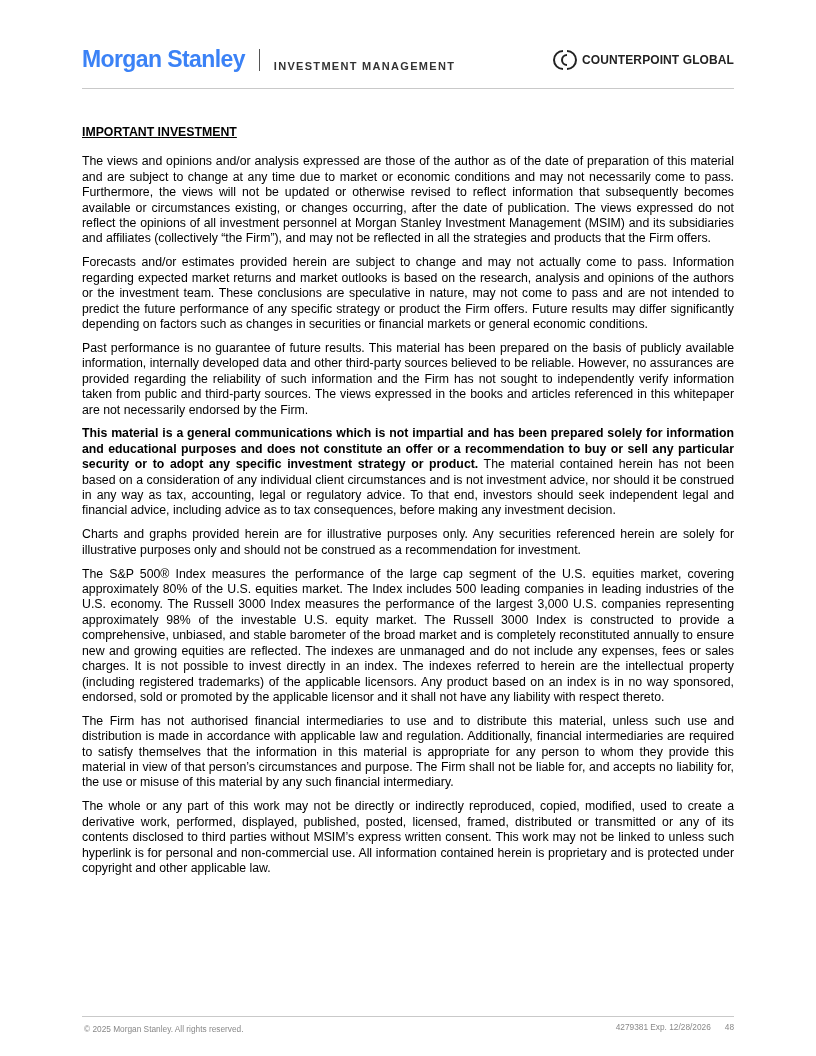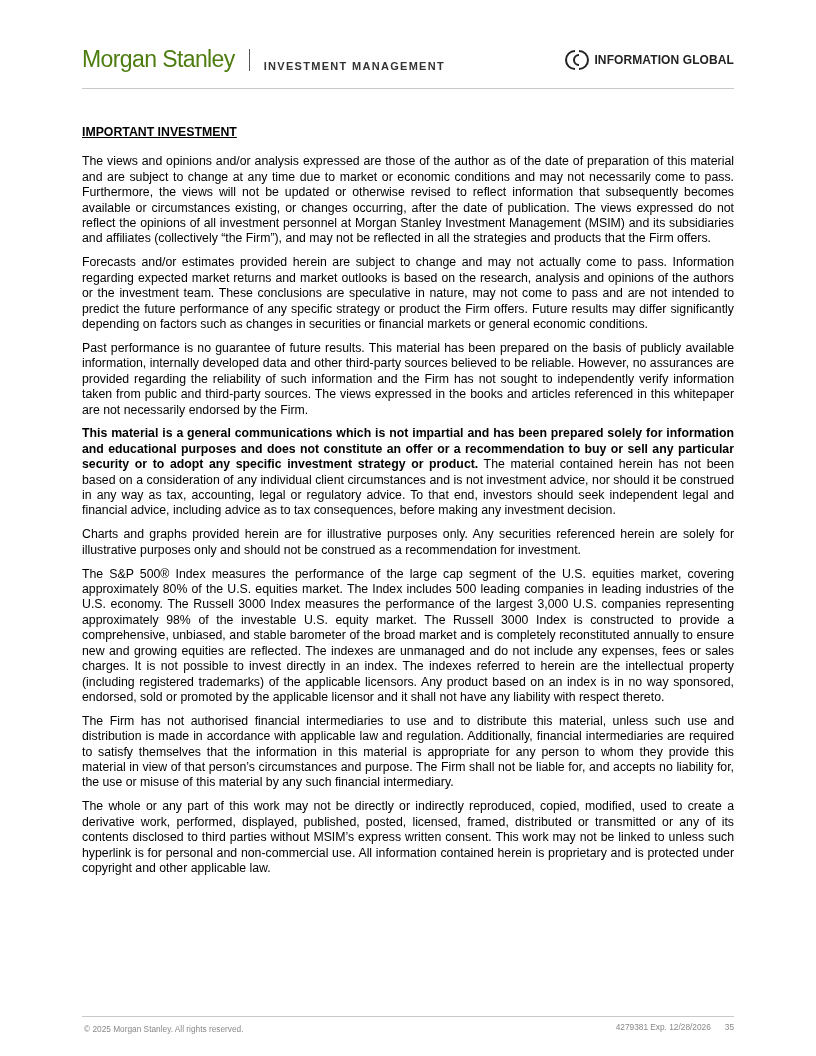--- a/index.html
+++ b/index.html
@@ -1,19 +1,19 @@
 <!DOCTYPE html>
 <html><head>
   <meta charset="utf-8">
   <style>
     html, body { margin: 0; padding: 0; background: #ffffff; }
     body { width: 816px; height: 1056px; position: relative; overflow: hidden; font-family: "Liberation Sans", sans-serif; color: #000; }
     .header { position: absolute; left: 82px; right: 82px; top: 44px; height: 44px; border-bottom: 1px solid #c9c9c9; }
     .brand { position: absolute; left: 0; top: 2px; display: flex; align-items: center; }
-    .ms-logo { font-family: "Liberation Sans", sans-serif; font-size: 23px; color: #4d7c0f; letter-spacing: -0.6px; font-weight: normal; }
+    .ms-logo { font-family: "Liberation Sans", sans-serif; font-size: 23px; color: #3b82f6; letter-spacing: -0.6px; font-weight: bold; }
     .divider-v { width: 1px; height: 22px; background: #555; margin: 0 14px 0 14px; }
     .im-label { font-size: 11px; font-weight: bold; letter-spacing: 1.3px; color: #333; margin-top: 12px; }
     .cp { position: absolute; right: 0; top: 5px; display: flex; align-items: center; }
     .cp svg { width: 26px; height: 22px; margin-right: 4px; }
     .cp-label { font-size: 12px; font-weight: bold; color: #222; letter-spacing: 0.1px; }
     .content { position: absolute; left: 82px; width: 652px; top: 125px; font-size: 12.3px; line-height: 15.4px; }
     .section-title { font-weight: bold; text-decoration: underline; margin: 0 0 14px 0; font-size: 12.3px; }
     .para { text-align: justify; margin: 0 0 8.5px 0; }
     .footer { position: absolute; left: 82px; right: 82px; top: 1016px; border-top: 1px solid #c9c9c9; padding-top: 4px; font-size: 8.3px; color: #888; }
     .footer-left { position: absolute; left: 2px; top: 7px; }
@@ -28,34 +28,34 @@
     <span class="ms-logo">Morgan Stanley</span>
     <span class="divider-v"></span>
     <span class="im-label">INVESTMENT MANAGEMENT</span>
   </div>
   <div class="cp">
     <svg viewBox="0 0 26 22">
       <path d="M11 2 A9 9 0 1 0 11 20" fill="none" stroke="#222" stroke-width="2"></path>
       <path d="M15 2 A9 9 0 0 1 15 20" fill="none" stroke="#222" stroke-width="2"></path>
       <path d="M15 6 A5 5 0 1 0 15 16" fill="none" stroke="#222" stroke-width="2"></path>
     </svg>
-    <span class="cp-label">INFORMATION GLOBAL</span>
+    <span class="cp-label">COUNTERPOINT GLOBAL</span>
   </div>
 </div>
 
 <div class="content">
   <div class="section-title">IMPORTANT INVESTMENT</div>
   <p class="para"><span>The views and opinions and/or analysis expressed are those of the author as of the date of preparation of this material and are subject to change at any time due to market or economic conditions and may not necessarily come to pass. Furthermore, the views will not be updated or otherwise revised to reflect information that subsequently becomes available or circumstances existing, or changes occurring, after the date of publication. The views expressed do not reflect the opinions of all investment personnel at Morgan Stanley Investment Management (MSIM) and its subsidiaries and affiliates (collectively “the Firm”), and may not be reflected in all the strategies and products that the Firm offers.</span></p>
   <p class="para"><span>Forecasts and/or estimates provided herein are subject to change and may not actually come to pass. Information regarding expected market returns and market outlooks is based on the research, analysis and opinions of the authors or the investment team. These conclusions are speculative in nature, may not come to pass and are not intended to predict the future performance of any specific strategy or product the Firm offers. Future results may differ significantly depending on factors such as changes in securities or financial markets or general economic conditions.</span></p>
   <p class="para"><span>Past performance is no guarantee of future results. This material has been prepared on the basis of publicly available information, internally developed data and other third-party sources believed to be reliable. However, no assurances are provided regarding the reliability of such information and the Firm has not sought to independently verify information taken from public and third-party sources. The views expressed in the books and articles referenced in this whitepaper are not necessarily endorsed by the Firm.</span></p>
   <p class="para"><b>This material is a general communications which is not impartial and has been prepared solely for information and educational purposes and does not constitute an offer or a recommendation to buy or sell any particular security or to adopt any specific investment strategy or product.</b><span> The material contained herein has not been based on a consideration of any individual client circumstances and is not investment advice, nor should it be construed in any way as tax, accounting, legal or regulatory advice. To that end, investors should seek independent legal and financial advice, including advice as to tax consequences, before making any investment decision.</span></p>
   <p class="para"><span>Charts and graphs provided herein are for illustrative purposes only. Any securities referenced herein are solely for illustrative purposes only and should not be construed as a recommendation for investment.</span></p>
   <p class="para"><span>The S&amp;P 500® Index measures the performance of the large cap segment of the U.S. equities market, covering approximately 80% of the U.S. equities market. The Index includes 500 leading companies in leading industries of the U.S. economy. The Russell 3000 Index measures the performance of the largest 3,000 U.S. companies representing approximately 98% of the investable U.S. equity market. The Russell 3000 Index is constructed to provide a comprehensive, unbiased, and stable barometer of the broad market and is completely reconstituted annually to ensure new and growing equities are reflected. The indexes are unmanaged and do not include any expenses, fees or sales charges. It is not possible to invest directly in an index. The indexes referred to herein are the intellectual property (including registered trademarks) of the applicable licensors. Any product based on an index is in no way sponsored, endorsed, sold or promoted by the applicable licensor and it shall not have any liability with respect thereto.</span></p>
   <p class="para"><span>The Firm has not authorised financial intermediaries to use and to distribute this material, unless such use and distribution is made in accordance with applicable law and regulation. Additionally, financial intermediaries are required to satisfy themselves that the information in this material is appropriate for any person to whom they provide this material in view of that person’s circumstances and purpose. The Firm shall not be liable for, and accepts no liability for, the use or misuse of this material by any such financial intermediary.</span></p>
   <p class="para"><span>The whole or any part of this work may not be directly or indirectly reproduced, copied, modified, used to create a derivative work, performed, displayed, published, posted, licensed, framed, distributed or transmitted or any of its contents disclosed to third parties without MSIM’s express written consent. This work may not be linked to unless such hyperlink is for personal and non-commercial use. All information contained herein is proprietary and is protected under copyright and other applicable law.</span></p>
 </div>
 
 <div class="footer">
   <span class="footer-left">© 2025 Morgan Stanley. All rights reserved.</span>
   <span class="footer-right">
-    <span>4279381 Exp. 12/28/2026</span><span>35</span>
+    <span>4279381 Exp. 12/28/2026</span><span>48</span>
   </span>
 </div>
 
 </body></html>

